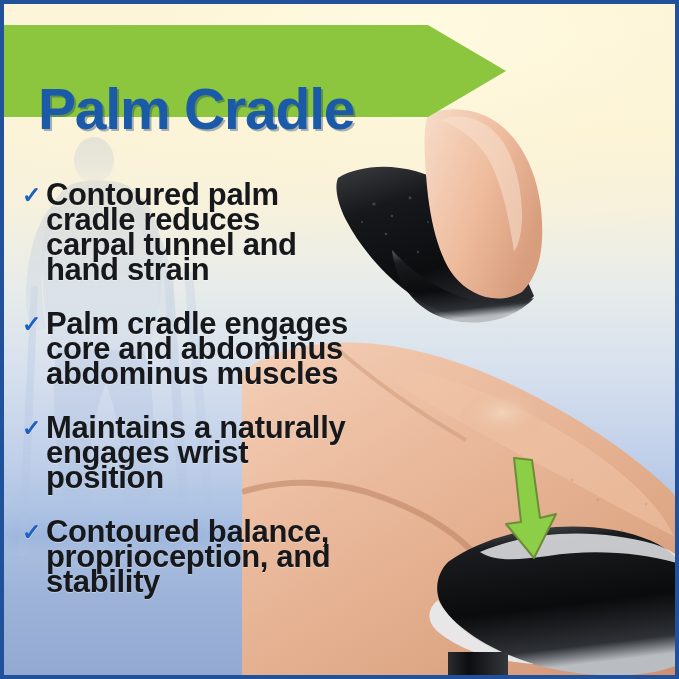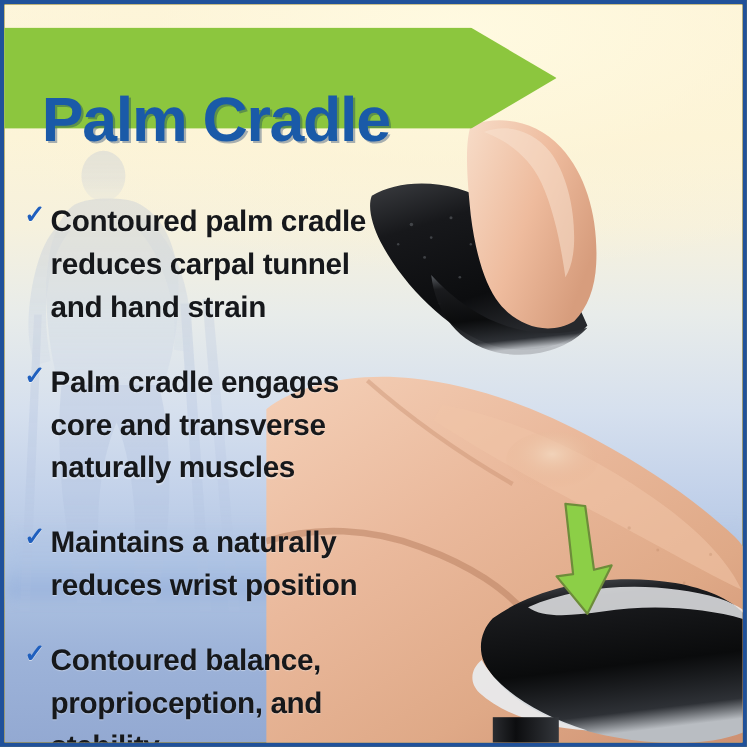--- a/index.html
+++ b/index.html
@@ -4,21 +4,21 @@
 <style>
   html,body{margin:0;padding:0;background:#fff;}
   body{font-family:"Liberation Sans",sans-serif;}
 
   .canvas{
     position:relative;
     width:679px;height:679px;
     overflow:hidden;
     box-sizing:border-box;
     border:4px solid #20519a;
-    background:#eab308;
+    background:#fef9c3;
   }
 
   
   .bg{
     position:absolute;inset:0;
     background:linear-gradient(180deg,
        #fdf6dc 0%,
        #fcf4d8 18%,
        #f6f1dd 30%,
        #e8ecea 42%,
@@ -77,22 +77,22 @@
     flex:0 0 auto;
     width:24px;
     font-size:23px;
     line-height:27px;
     color:#1f5fbe;
     font-weight:bold;
     text-shadow:0 1px 0 rgba(255,255,255,.5);
   }
   .btext{
     flex:1 1 auto;
-    font-size:27px;
-    line-height:39px;
+    font-size:31px;
+    line-height:25px;
     font-weight:bold;
     color:#16181b;
     letter-spacing:-.35px;
     text-shadow:0 1px 1px rgba(255,255,255,.35);
   }
 
   
   .photo{
     position:absolute;left:238px;top:96px;width:445px;height:587px;
   }
@@ -258,26 +258,26 @@
 
   <div class="bullets">
 
     <div class="bullet">
       <span class="check">✓</span>
       <span class="btext">Contoured palm cradle reduces carpal tunnel and hand strain</span>
     </div>
 
     <div class="bullet">
       <span class="check">✓</span>
-      <span class="btext">Palm cradle engages core and transverse naturally muscles</span>
-    </div>
-
-    <div class="bullet">
-      <span class="check">✓</span>
-      <span class="btext">Maintains a naturally reduces wrist position</span>
+      <span class="btext">Palm cradle engages core and abdominus abdominus muscles</span>
+    </div>
+
+    <div class="bullet">
+      <span class="check">✓</span>
+      <span class="btext">Maintains a naturally engages wrist position</span>
     </div>
 
     <div class="bullet">
       <span class="check">✓</span>
       <span class="btext">Contoured balance, proprioception, and stability</span>
     </div>
 
   </div>
 
   <div class="arrow">

